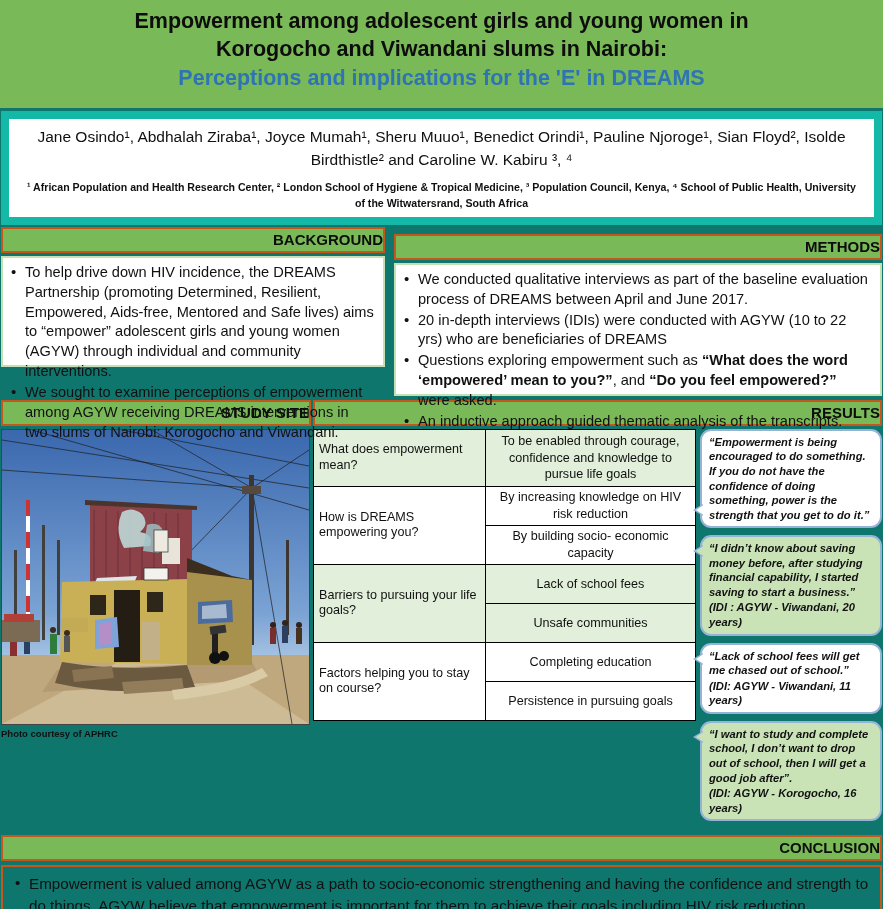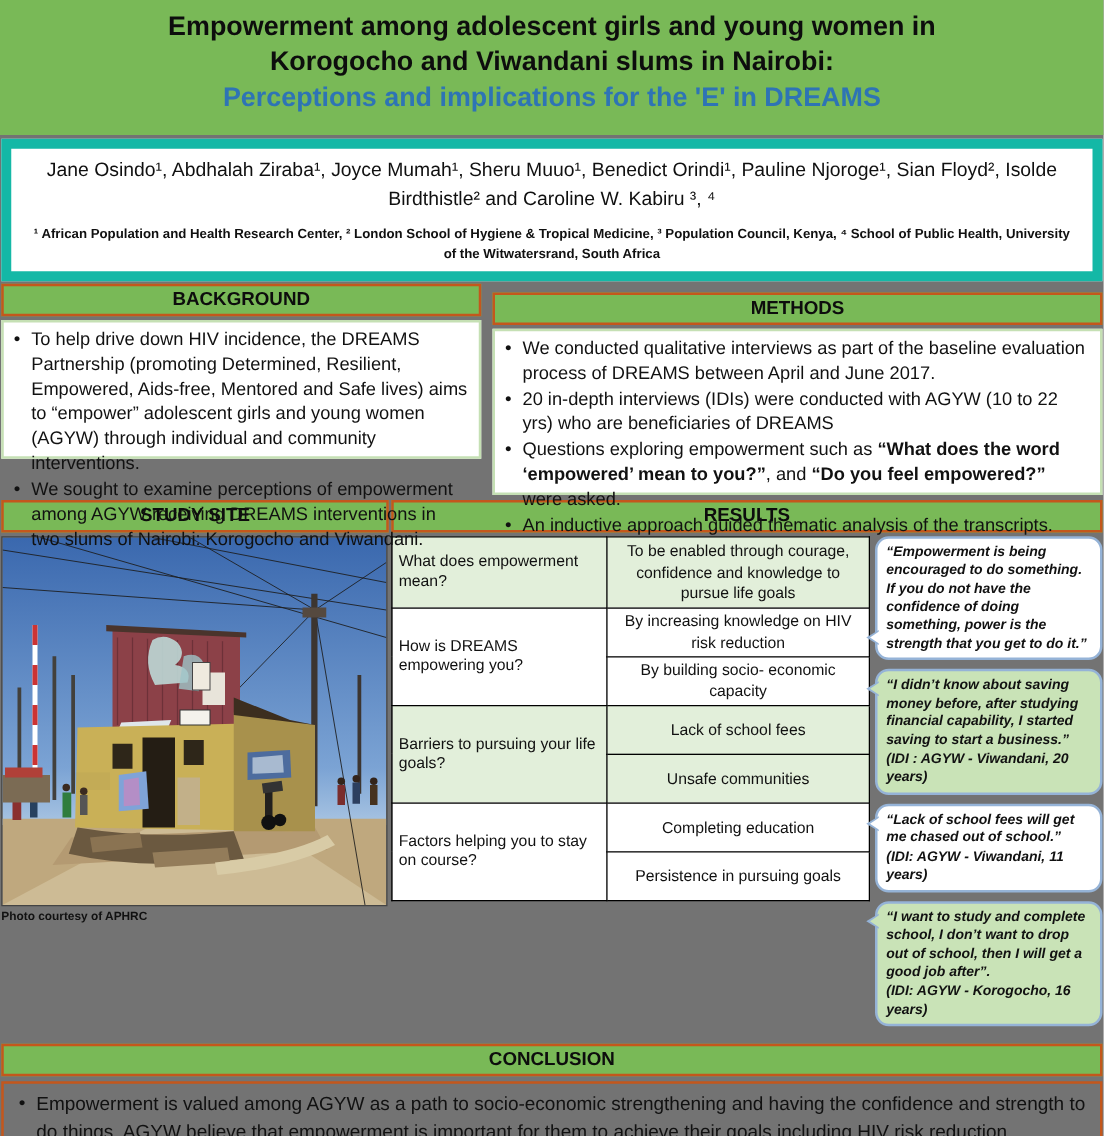--- a/index.html
+++ b/index.html
@@ -1,31 +1,31 @@
 <!DOCTYPE html>
 <html><head>
 <meta charset="utf-8">
 <style>
   * { box-sizing: border-box; margin: 0; padding: 0; }
   html,body { width: 883px; background: #fff; font-family: "Liberation Sans", sans-serif; color:#111; }
-  .poster { width: 883px; height: 909px; position: relative; background:#737373; overflow:hidden; }
+  .poster { width: 883px; height: 909px; position: relative; background:#0f766e; overflow:hidden; }
 
   
   .title-banner { background:#79b957; text-align:center; padding:7px 10px 16px; }
   .title-line { font-weight:bold; font-size:21.5px; line-height:1.32; color:#0d0d0d; }
   .title-sub { font-weight:bold; font-size:21.5px; line-height:1.32; color:#2e74b5; }
 
   
   .author-box { border:8px solid #14b8a6; background:#fff; margin:3px 1px 0; text-align:center; padding:7px 14px 5px; }
   .authors { font-size:15.5px; line-height:1.45; color:#101010; }
   .affiliations { font-size:10.6px; font-weight:bold; line-height:1.5; margin-top:9px; color:#101010; }
 
   
   .section-header { background:#79b957; border:2px solid #c4571c; font-weight:bold; font-size:15px;
-                    text-align:center; color:#0d0d0d; padding:2px 0 3px; }
+                    text-align:right; color:#0d0d0d; padding:2px 0 3px; }
 
   
   .bm-row { display:flex; align-items:flex-start; margin:2px 1px 0; }
   .bg-col { width:384px; margin-top:0; }
   .mt-col { flex:1; margin-left:9px; margin-top:7px; }
   .content-box { border:2px solid #c5e0b4; background:#fff; margin-top:3px; padding:5px 8px 5px 6px; }
   .content-box ul { list-style:none; }
   .content-box li { font-size:14.6px; line-height:1.36; padding-left:16px; position:relative; margin-bottom:1px; }
   .content-box li::before { content:"•"; position:absolute; left:2px; top:-1px; font-size:15px; }
   .bg-box { height:111px; }

